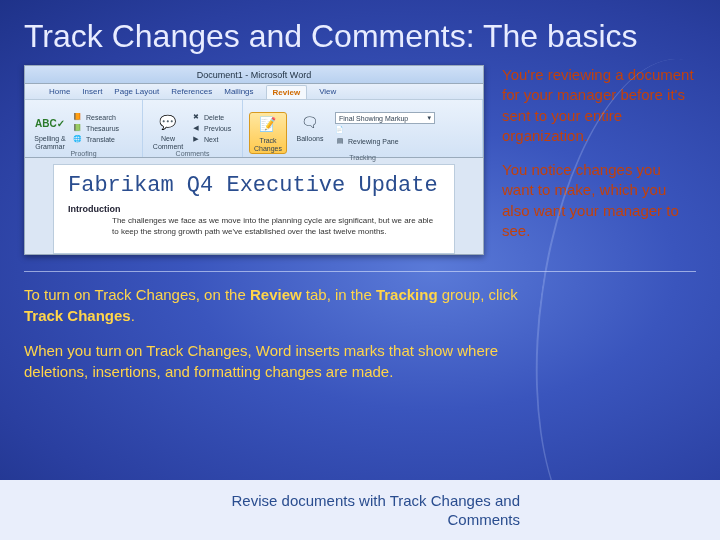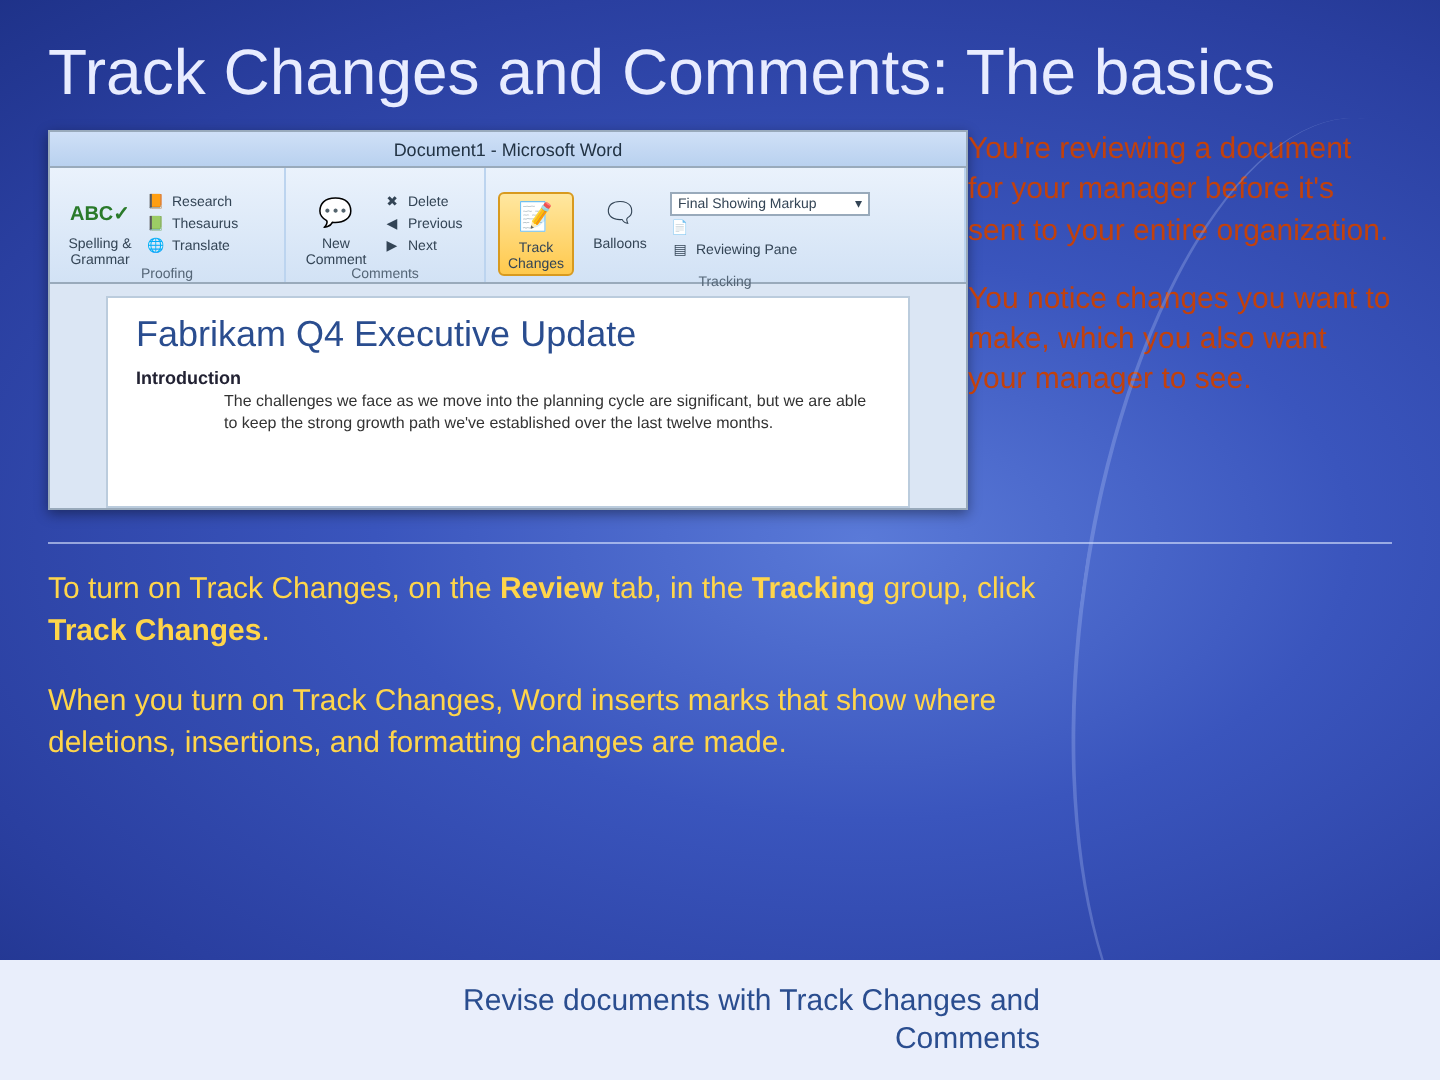--- a/index.html
+++ b/index.html
@@ -13,21 +13,21 @@
     position: absolute; right: -80px; top: 60px; width: 260px; height: 500px;
     border-left: 2px solid rgba(200,215,255,.25);
     border-radius: 50% / 60%;
     transform: rotate(8deg);
     pointer-events: none;
   }
   .title {
     color: #e8ecff; font-size: 32px; font-weight: 400;
     padding: 18px 24px 10px 24px;
   }
-  .content { display: flex; padding: 0 24px; }
+  .content { display: flex; padding: 0 24px; gap: 18px; }
   .word-shot {
     width: 460px; height: 190px; background: #dbe6f4;
     border: 1px solid #9ab; box-shadow: 0 2px 6px rgba(0,0,0,.4);
     display: flex; flex-direction: column;
   }
   .word-titlebar {
     height: 18px; background: linear-gradient(#cfe0f7,#b9d1ef);
     font-size: 9px; color: #234; text-align: center; line-height: 18px;
     border-bottom: 1px solid #9ab;
   }
@@ -64,21 +64,21 @@
     background: linear-gradient(#ffe7a0,#ffc94d);
     border: 1px solid #d89a1f; border-radius: 3px; padding: 1px;
   }
   .smallrow { display:flex; flex-direction:column; gap:1px; font-size:7px; color:#345; }
   .smallrow div { display:flex; align-items:center; gap:3px; }
   .sm-ico { width:10px; height:10px; display:inline-flex; align-items:center; justify-content:center; }
   .doc-page {
     flex: 1; background: #fff; margin: 6px 28px 0 28px; padding: 8px 14px 0 14px;
     border: 1px solid #bcd; overflow: hidden;
   }
-  .doc-title { font-family: Liberation Sans, sans-serif; color: #2a4d8f; font-size: 18px; margin-bottom: 6px; }
+  .doc-title { font-family: Liberation Mono, monospace; color: #2a4d8f; font-size: 22px; margin-bottom: 6px; }
   .doc-h2 { font-size: 9px; font-weight: 700; color: #223; margin-bottom: 2px; }
   .doc-body { font-size: 8px; color: #333; line-height: 1.35; margin-left: 44px; }
   .side-text { flex: 1; color: #c2410c; font-size: 15px; line-height: 1.35; }
   .side-text p { margin-bottom: 14px; }
   .hr { margin: 16px 24px 0 24px; border: none; border-top: 1px solid rgba(220,230,255,.6); }
   .lower-text {
     padding: 12px 200px 0 24px; color: #ffd54a; font-size: 15px; line-height: 1.4;
   }
   .lower-text p { margin-bottom: 14px; }
   .lower-text b { font-weight: 700; }
@@ -92,20 +92,29 @@
 <body>
 
 <div class="accent-swoosh"></div>
 
 <h1 class="title">Track Changes and Comments: The basics</h1>
 
 <div class="content">
 
   <div class="word-shot">
     <div class="word-titlebar">Document1 - Microsoft Word</div>
+    <div class="ribbon-tabs">
+      <span>Home</span>
+      <span>Insert</span>
+      <span>Page Layout</span>
+      <span>References</span>
+      <span>Mailings</span>
+      <span class="active">Review</span>
+      <span>View</span>
+    </div>
     <div class="ribbon-body">
 
       <div class="rgroup" style="width:118px">
         <div class="btns">
           <div class="bigbtn">
             <span class="ico" style="color:#2a7a2a;font-size:10px;font-weight:700">ABC<span style="color:#2a7a2a">✓</span></span>
             <span style="white-space:pre-line">Spelling &amp;
 Grammar</span>
           </div>
           <div class="smallrow">

